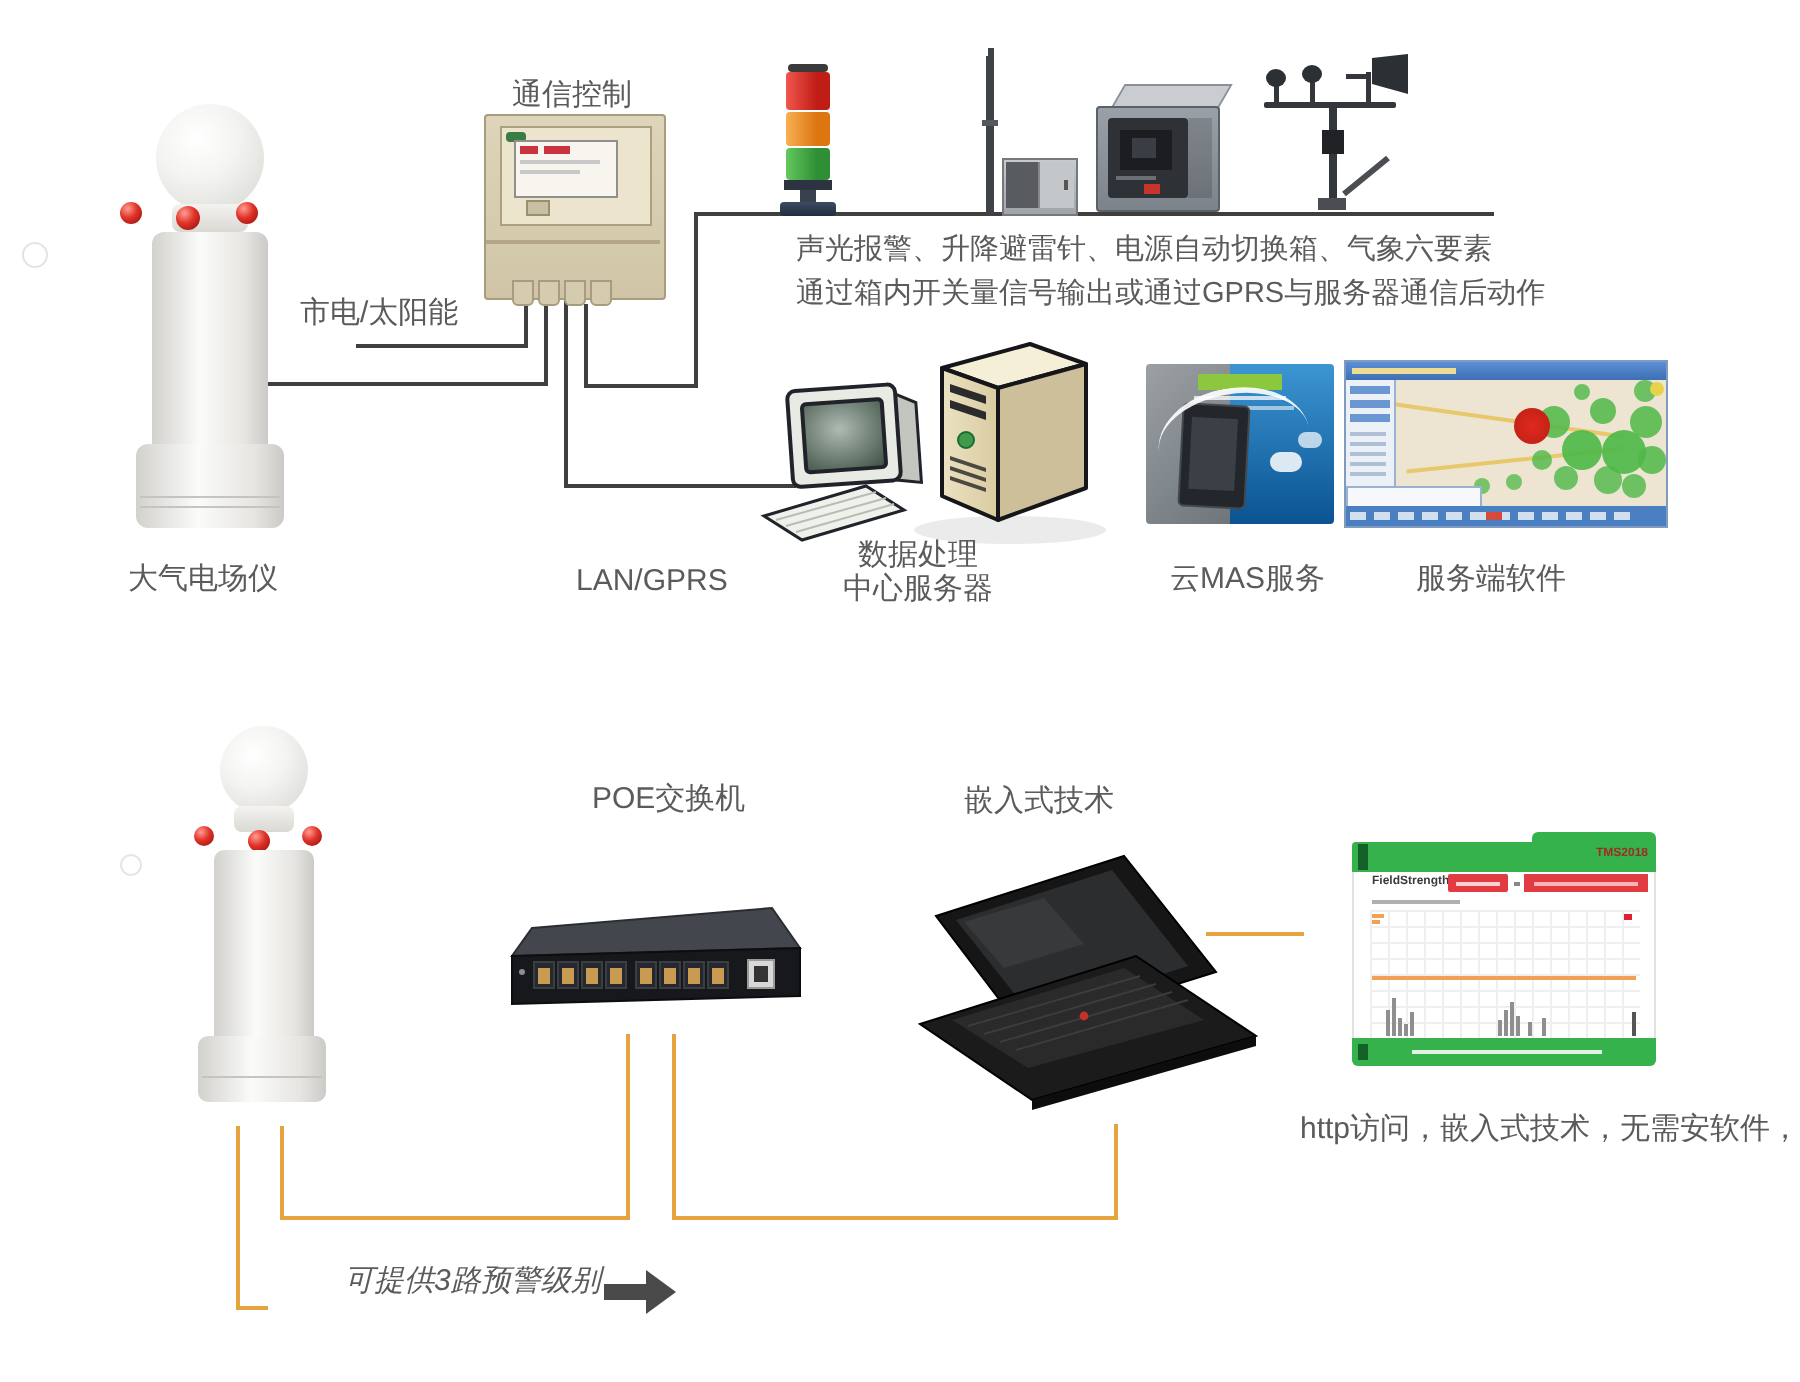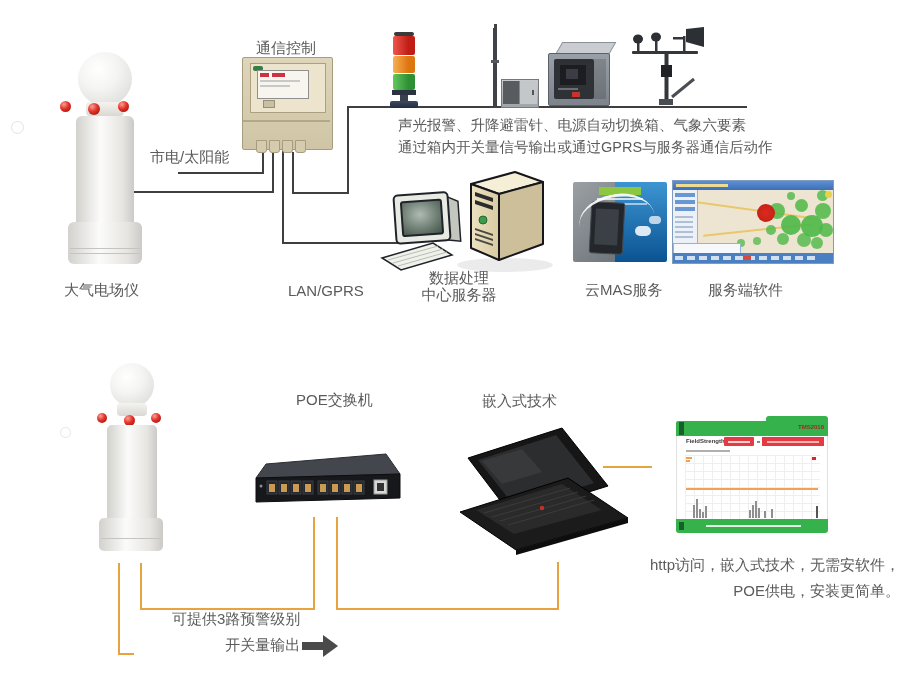--- a/index.html
+++ b/index.html
@@ -1,21 +1,21 @@
 <!DOCTYPE html>
 <html><head>
 <meta charset="utf-8">
 <style>
   html,body{margin:0;padding:0;background:#fff;}
   .canvas{position:relative;width:900px;height:691px;background:#fff;overflow:hidden;
           font-family:"Liberation Sans","DejaVu Sans",sans-serif;}
   .abs{position:absolute;}
   .t{color:#5B5B5B;font-size:15px;line-height:1.25;white-space:nowrap;}
   .cap{color:#5B5B5B;font-size:14.5px;line-height:22px;white-space:nowrap;}
-  .para{color:#5B5B5B;font-size:15px;line-height:26px;white-space:nowrap;text-align:right;}
+  .para{color:#5B5B5B;font-size:15px;line-height:26px;white-space:nowrap;}
   .ln{background:#3F3F3F;}
   .oln{background:#E7A33F;}
   .ctr{text-align:center;}
   
   .sphere{border-radius:50%;background:radial-gradient(circle at 38% 32%,#ffffff 0%,#f4f4f2 40%,#e2e2df 75%,#cfcfcb 100%);}
   .collar{background:linear-gradient(180deg,#f4f3f0,#d9d8d3);border-radius:4px;}
   .ring{background:linear-gradient(180deg,#ececе8,#d6d5d0);border-radius:5px;}
   .knob{border-radius:50%;background:radial-gradient(circle at 35% 30%,#ff9d93 0%,#e03228 45%,#8f0d08 100%);}
   .barrel{background:linear-gradient(90deg,#d2d1cd 0%,#fbfbfa 42%,#e6e5e1 80%,#cbcac6 100%);}
   .seam{background:#c5c4c0;}
@@ -315,26 +315,24 @@
       <div class="abs" style="left:131px;top:51px;width:2px;height:12px;background:#555;"></div>
     </div>
     <div class="abs" style="left:0;top:103px;width:152px;height:14px;background:#35B24C;border-radius:0 0 3px 3px;">
       <div class="abs" style="left:3px;top:3px;width:5px;height:8px;background:#15612a;"></div>
       <div class="abs" style="left:30px;top:6px;width:95px;height:2px;background:rgba(255,255,255,0.85);"></div>
     </div>
   </div>
 
   <div class="abs para" style="left:650px;top:552px;">
     <div>http访问，嵌入式技术，无需安软件，</div>
-    <div>POE供电，安装更简单。</div>
-  </div>
-
-  <div class="abs para" style="left:172px;top:606px;">
+  </div>
+
+  <div class="abs para" style="left:172px;top:628px;font-style:italic;">
     <div>可提供3路预警级别</div>
-    <div>开关量输出</div>
   </div>
 
   <div class="abs" style="left:302px;top:635px;width:36px;height:22px;">
     <div class="abs" style="left:0;top:7px;width:21px;height:8px;background:#4a4a4a;"></div>
     <div class="abs" style="left:21px;top:0;width:0;height:0;border-left:15px solid #4a4a4a;border-top:11px solid transparent;border-bottom:11px solid transparent;"></div>
   </div>
 
   <div class="abs para" style="left:352px;top:626px;">
   </div>
 

